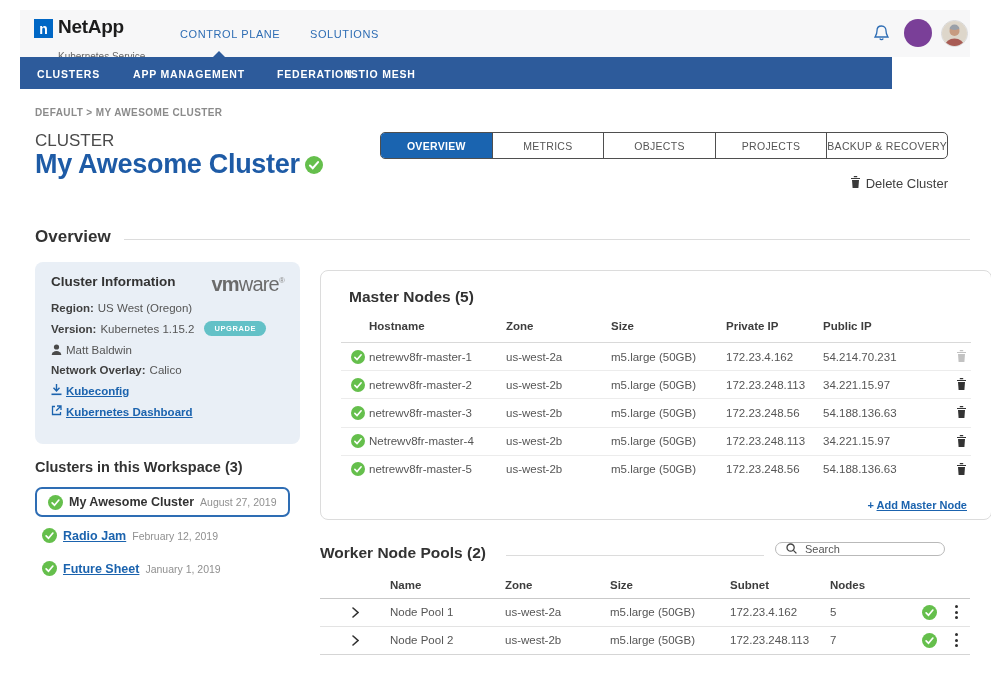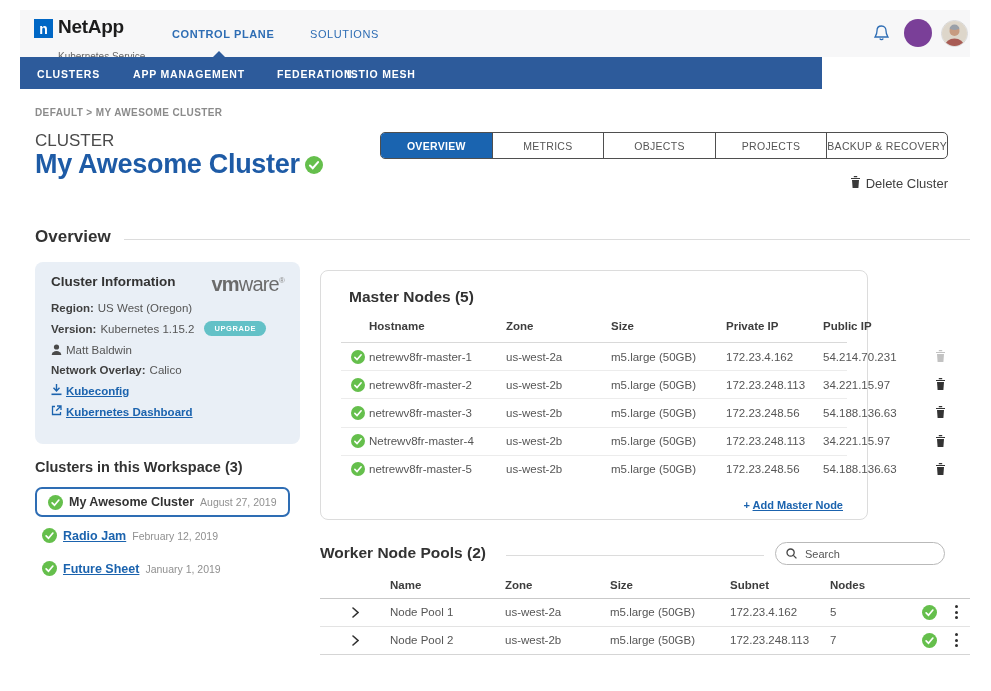--- a/index.html
+++ b/index.html
@@ -8,27 +8,27 @@
   .frame { position:relative; width:991px; height:691px; background:#fff; overflow:hidden; }
 
   
   .topbar { position:absolute; left:20px; top:10px; width:950px; height:47px; background:#f7f7f8; }
   .logo { position:absolute; left:14px; top:7px; display:flex; align-items:flex-start; gap:5px; }
   .logo-mark { width:19px; height:19px; background:#0067c5; color:#fff; font-size:14px; font-weight:bold;
                display:flex; align-items:center; justify-content:center; margin-top:2px; }
   .logo-name { font-size:19px; font-weight:bold; color:#1c1c1c; line-height:1.05; letter-spacing:-0.3px; }
   .logo-sub { font-size:10px; color:#666; margin-top:14px; }
   .topnav-item { position:absolute; top:18px; font-size:11px; color:#2e6db4; letter-spacing:0.6px; cursor:pointer; }
-  .tn-0 { left:152px;font-weight:bold; } .tn-1 { left:290px; } .tn-2 { left:414px;margin-top:28px; }
+  .tn-0 { left:160px; } .tn-1 { left:290px; } .tn-2 { left:414px;margin-top:28px; }
   .bell { position:absolute; left:853px; top:14px; width:17px; height:19px; cursor:pointer; }
   .avatar-purple { position:absolute; left:884px; top:9px; width:28px; height:28px; border-radius:50%; background:#7a3f98; cursor:pointer; }
   .avatar-photo { position:absolute; left:921px; top:10px; width:27px; height:27px; border-radius:50%; overflow:hidden; cursor:pointer; border:1px solid #d8d8d8; }
 
   
-  .bluebar { position:absolute; left:20px; top:57px; width:802px; height:32px; background:#2d5b9b; }
+  .bluebar { position:absolute; left:20px; top:57px; width:872px; height:32px; background:#2d5b9b; }
   .notch { position:absolute; left:193px; top:-6px; width:0; height:0;
            border-left:6px solid transparent; border-right:6px solid transparent; border-bottom:6px solid #2d5b9b; }
   .subnav-item { position:absolute; top:11px; font-size:10.5px; font-weight:600; color:#fff; letter-spacing:0.8px; cursor:pointer; }
   .sn-0 { left:17px; } .sn-1 { left:113px; } .sn-2 { left:257px;text-align:right; } .sn-3 { left:327px; }
 
   
   .breadcrumb { position:absolute; left:35px; top:107px; font-size:10px; font-weight:bold; color:#8b8b8b; letter-spacing:0.4px; }
   .eyebrow { position:absolute; left:35px; top:131px; font-size:17px; color:#4a4a4a; }
   .title-row { position:absolute; left:35px; top:149px; display:flex; align-items:center; gap:5px; }
   .page-title { font-size:27px; font-weight:bold; color:#1e5ba6; letter-spacing:-0.3px; }
@@ -66,38 +66,38 @@
   .ws-heading { position:absolute; left:35px; top:459px; font-size:14.5px; font-weight:bold; color:#333; }
   .ws-box { position:absolute; left:35px; top:487px; height:30px; border:2px solid #2e6db4; border-radius:7px;
             background:#fff; display:flex; align-items:center; gap:6px; padding:0 11px; cursor:pointer; }
   .ws-box .ws-name { font-size:12.5px; font-weight:bold; color:#333; }
   .ws-date { font-size:10.5px; color:#909090; }
   .ws-item { position:absolute; display:flex; align-items:center; gap:6px; cursor:pointer; }
   .ws-i1 { left:42px; top:528px; } .ws-i2 { left:42px; top:561px; }
   .ws-link { font-size:12.5px; font-weight:bold; color:#1b63ae; text-decoration:underline; }
 
   
-  .master-card { position:absolute; left:320px; top:270px; width:548px; height:250px;
+  .master-card { position:absolute; left:320px; top:270px; width:672px; height:250px;
                  border:1px solid #dcdcdc; border-radius:8px; background:#fff; }
   .master-title { margin:17px 0 0 28px; font-size:15.5px; font-weight:bold; color:#333; }
   .m-grid { display:grid; grid-template-columns:18px 137px 105px 115px 97px 112px 1fr;
             align-items:center; padding:0 24px 0 30px; }
   .m-head { height:32px; margin-top:4px; font-size:11.5px; font-weight:bold; color:#3d3d3d; }
   .m-sep { height:1px; background:#d9d9d9; margin:0 20px; }
   .m-row { height:27.2px; font-size:11.5px; color:#555; }
   .m-row-sep { height:1px; background:#ececec; margin:0 20px; }
   .cell-trash { justify-self:end; cursor:pointer; }
   .trash-dark svg { fill:#333; } .trash-light svg { fill:#c2c2c2; }
   .add-link { position:absolute; right:24px; bottom:8px; font-size:11px; font-weight:bold; color:#1b63ae; cursor:pointer; }
   .add-link .lnk { text-decoration:underline; }
 
   
   .w-heading { position:absolute; left:320px; top:544px; font-size:15.5px; font-weight:bold; color:#333; }
   .w-line { position:absolute; left:506px; top:555px; width:258px; height:1px; background:#dcdcdc; }
-  .search { position:absolute; left:775px; top:542px; width:170px; height:23px; border:1px solid #b9b9b9;
+  .search { position:absolute; left:775px; top:542px; width:170px; height:14px; border:1px solid #b9b9b9;
             border-radius:12px; background:#fff; display:flex; align-items:center; gap:6px; padding:0 10px; }
   .search input { border:none; outline:none; width:120px; font-size:11px; color:#444; font-family:"Liberation Sans",sans-serif; background:transparent; }
   .search input::placeholder { color:#555; opacity:1; }
   .w-table { position:absolute; left:320px; top:572px; width:650px; }
   .w-grid { display:grid; grid-template-columns:70px 115px 105px 120px 100px 70px 1fr; align-items:center; }
   .w-head { height:26px; font-size:11.5px; font-weight:bold; color:#3d3d3d; }
   .w-sep { height:1px; background:#c9c9c9; }
   .w-row-sep { height:1px; background:#e3e3e3; }
   .w-row { height:26.8px; font-size:11.5px; color:#555; }
   .w-chevron { justify-self:center; cursor:pointer; display:flex; }

